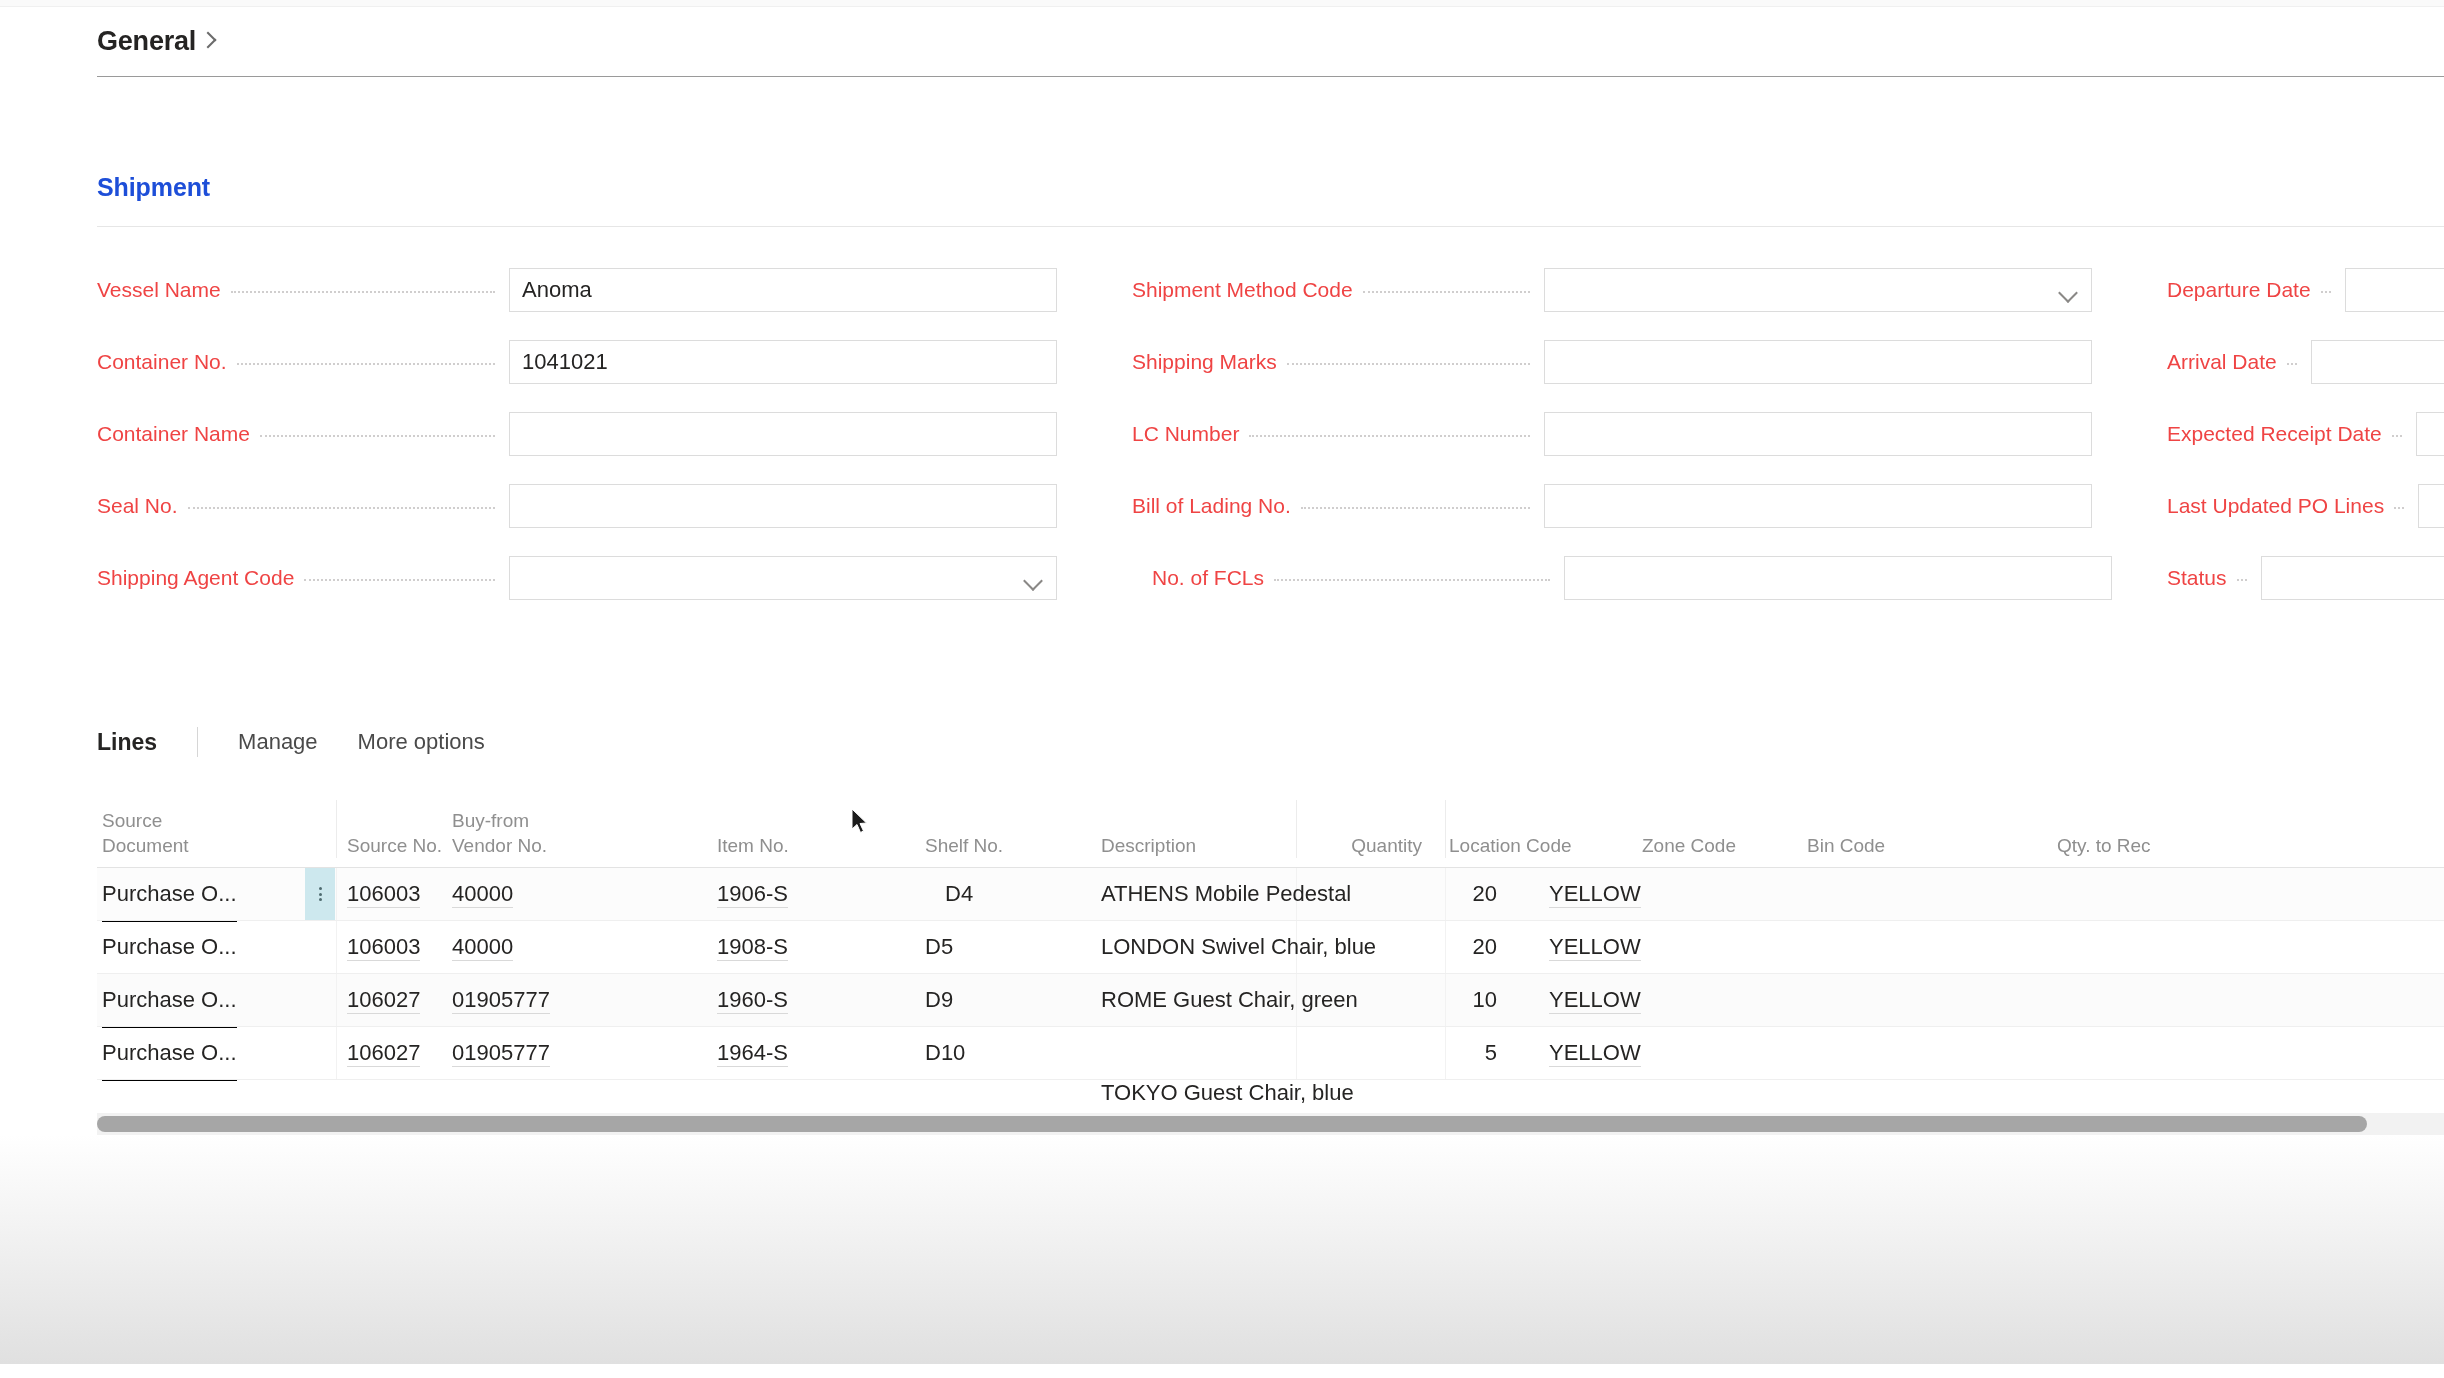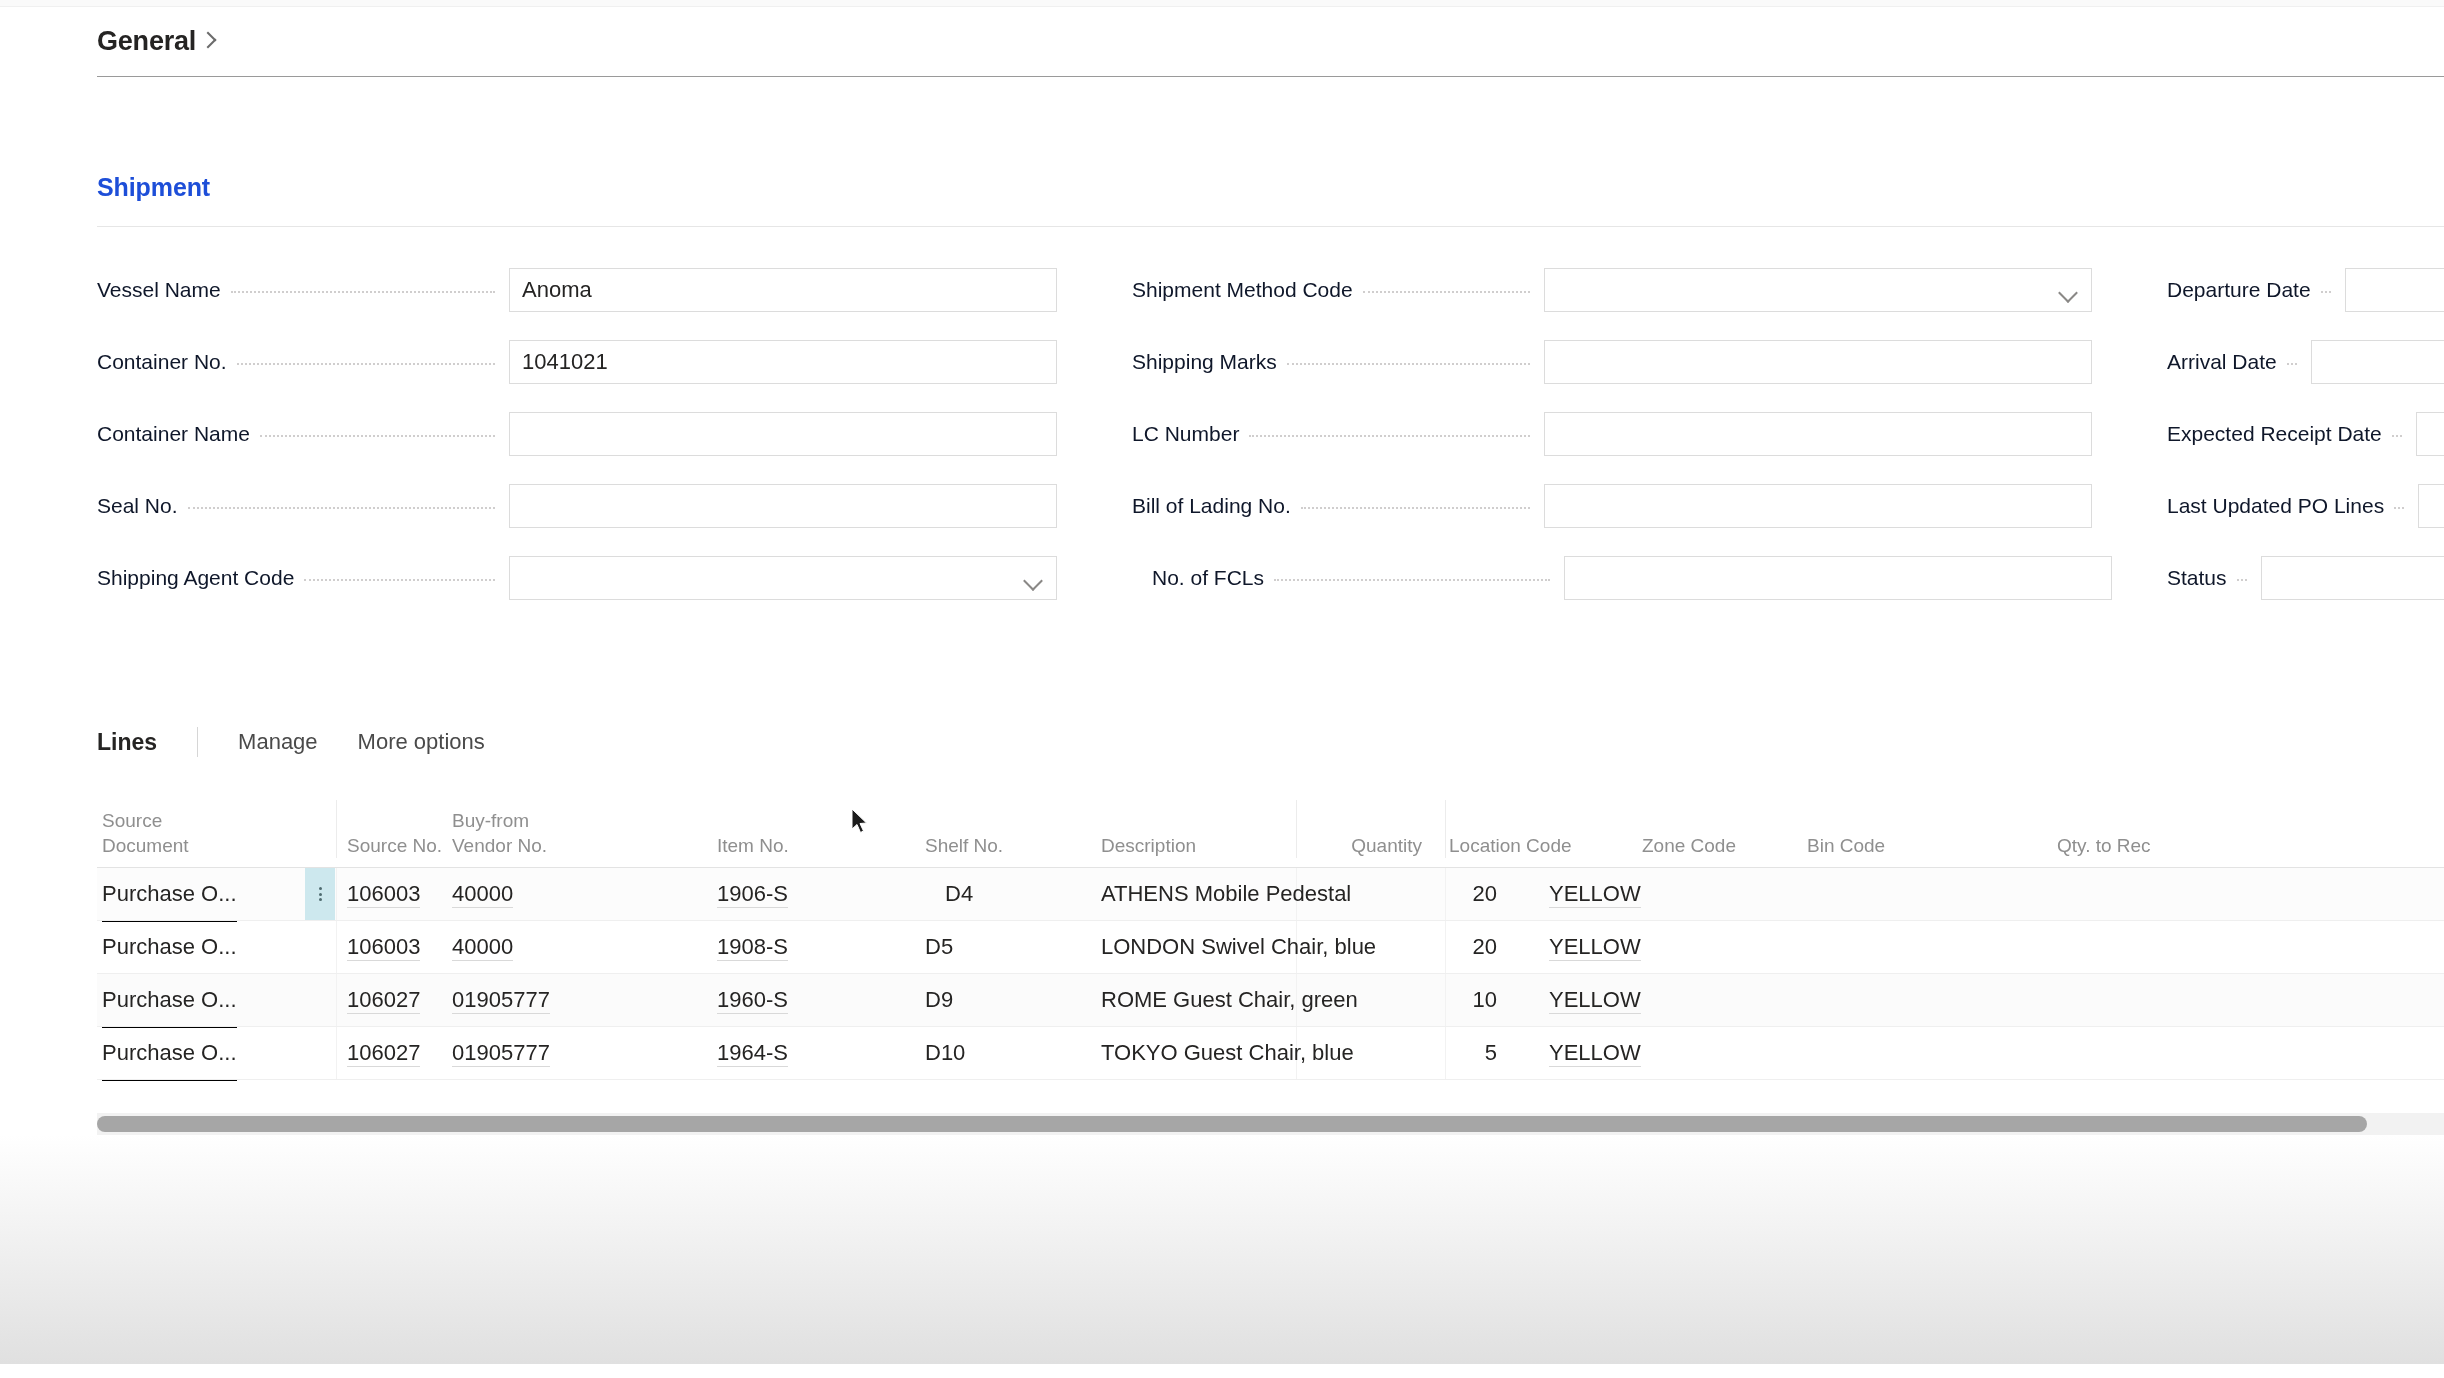--- a/index.html
+++ b/index.html
@@ -88,21 +88,21 @@
 
   
   .form-row {
     position: absolute;
     height: 44px;
     display: flex;
     align-items: center;
   }
   .fld-label {
     font-size: 21px;
-    color: #0f172a;
+    color: #ef4444;
     white-space: nowrap;
     flex: 0 0 auto;
     padding-right: 10px;
   }
   .leader {
     flex: 1 1 auto;
     height: 1px;
     margin-bottom: -3px;
     border-bottom: 2px dotted #d0cece;
     min-width: 10px;
@@ -479,21 +479,21 @@
         </div>
         <div class="grow">
           <div class="row-sep" style="left: 239px;"></div>
           <div class="row-sep" style="left: 1199px;"></div>
           <div class="row-sep" style="left: 1348px;"></div>
           <div class="gcell link" style="left: 5px; width: auto; display: inline-block;">Purchase O...</div>
           <div class="gcell underl" style="left: 250px; width: auto; display: inline-block;">106027</div>
           <div class="gcell underl" style="left: 355px; width: auto; display: inline-block;">01905777</div>
           <div class="gcell underl" style="left: 620px; width: auto; display: inline-block;">1964-S</div>
           <div class="gcell" style="left: 828px; width: 130px;">D10</div>
-          <div class="gcell" style="left: 1004px; width: 390px;">TOKYO Guest Chair, blue</div>
+          <div class="gcell" style="left: 1004px; width: 390px; margin-top: 40px;">TOKYO Guest Chair, blue</div>
           <div class="gcell num" style="left: 1265px; width: 135px; text-align: right;">5</div>
           <div class="gcell underl" style="left: 1452px; width: auto; display: inline-block;">YELLOW</div>
         </div>
       </div>
   </div>
 
   <div class="hscroll">
     <div class="thumb"></div>
   </div>
 

